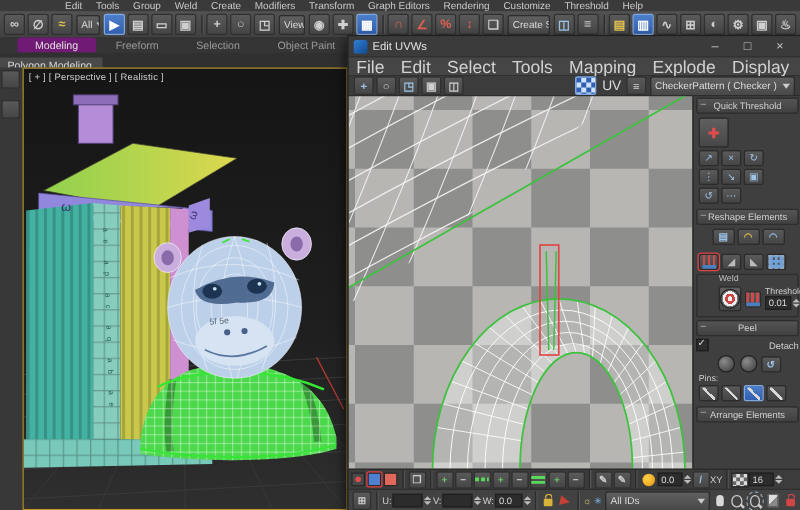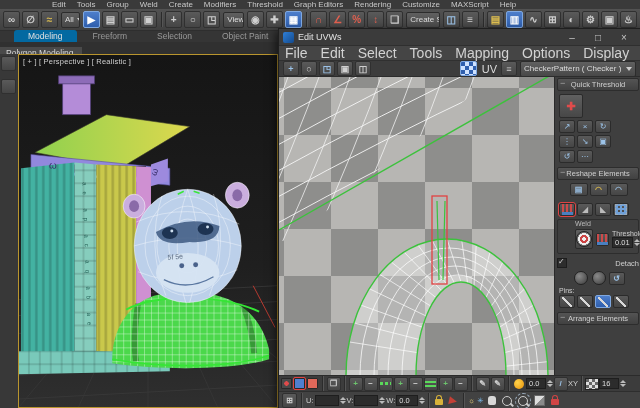--- a/index.html
+++ b/index.html
@@ -21,21 +21,21 @@
   .ic.active{background:linear-gradient(#4d7ecb,#2f5fae);border-color:#7fa8e0;color:#fff;}
   .ic .red{color:#e06050;} .ic .yel{color:#e0c050;} .ic .grn{color:#6cc26c;} .ic .blu{color:#9cc3e8;}
   .sep{width:1px;height:15px;background:#2b2b2b;margin:0 3px;box-shadow:1px 0 0 #555;}
   .dd{display:inline-flex;align-items:center;justify-content:space-between;height:14px;background:linear-gradient(#606060,#484848);
       border:1px solid #2c2c2c;border-radius:2px;color:#ddd;font-size:8px;padding:0 3px;margin:0 2px;white-space:nowrap;overflow:hidden;}
   .dd .arr{width:0;height:0;border-left:3px solid transparent;border-right:3px solid transparent;border-top:4px solid #ccc;margin-left:3px;flex:none;}
 
   
   .ribbontabs{position:absolute;left:0;top:31px;width:640px;height:11px;background:#353535;display:flex;align-items:flex-end;padding-left:14px;box-sizing:border-box;}
   .rtab{font-size:8.5px;color:#9a9a9a;padding:1px 14px;margin-right:2px;}
-  .rtab.active{background:#0369a1;color:#e0e0e0;border-radius:3px 3px 0 0;}
+  .rtab.active{background:#701a75;color:#e0e0e0;border-radius:3px 3px 0 0;}
   .pmrow{position:absolute;left:0;top:42px;width:640px;height:12px;background:#303030;}
   .pmtab{display:inline-block;font-size:8.5px;color:#d8d8d8;background:#4a4a4a;border-radius:0 0 3px 0;padding:1px 8px 2px 6px;}
   .gutter{position:absolute;left:0;top:54px;width:18px;height:354px;background:#383838;border-right:1px solid #2a2a2a;}
   .gutter .ic{margin:2px 1px;}
 
   
   .viewport{position:absolute;left:18px;top:54px;width:260px;height:354px;background:#1c1c1c;border:1px solid #b9952e;box-sizing:border-box;}
   .vplabel{position:absolute;left:4px;top:2px;font-size:7.5px;color:#cfcfcf;z-index:3;letter-spacing:.2px;}
   .viewport svg{position:absolute;inset:0;}
 
@@ -124,25 +124,25 @@
 
 <div class="app">
 
   <div class="menubar">
     <span class="mi">Edit</span>
     <span class="mi">Tools</span>
     <span class="mi">Group</span>
     <span class="mi">Weld</span>
     <span class="mi">Create</span>
     <span class="mi">Modifiers</span>
-    <span class="mi">Threshold</span>
+    <span class="mi">Transform</span>
     <span class="mi">Graph Editors</span>
     <span class="mi">Rendering</span>
     <span class="mi">Customize</span>
-    <span class="mi">MAXScript</span>
+    <span class="mi">Threshold</span>
     <span class="mi">Help</span>
   </div>
 
   <div class="toolbar">
     <span class="ic">
         <b>∞</b>
       </span>
     <span class="ic">
         <b>∅</b>
       </span>
@@ -363,21 +363,21 @@
       <span class="wb">–</span>
       <span class="wb">□</span>
       <span class="wb">×</span>
     </div>
     <div class="uvmenu">
       <span class="uvmi">File</span>
       <span class="uvmi">Edit</span>
       <span class="uvmi">Select</span>
       <span class="uvmi">Tools</span>
       <span class="uvmi">Mapping</span>
-      <span class="uvmi">Options</span>
+      <span class="uvmi">Explode</span>
       <span class="uvmi">Display</span>
       <span class="uvmi">View</span>
     </div>
     <div class="uvtoolbar">
       <span class="ic">
           <b class="blu">+</b>
         </span>
       <span class="ic">
           <b>○</b>
         </span>
@@ -536,20 +536,24 @@
                     <i class="up"></i>
                     <i class="dn"></i>
                   </span>
               </span>
             </span>
           </div>
         </div>
       </div>
 
       <div class="sec">
+        <div class="sechdr">
+            <span class="collapse"></span>
+            <span>Peel</span>
+          </div>
         <div style="display:flex;align-items:center;justify-content:space-between;padding-top:2px">
           <span class="cb checked"></span>
           <span class="plabel">Detach</span>
         </div>
         <div class="secbody" style="justify-content:center">
           <span class="knob"></span>
           <span class="knob"></span>
           <span class="chip">
               <b>↺</b>
             </span>
@@ -662,20 +666,24 @@
       <span class="spin">
           <i class="up"></i>
           <i class="dn"></i>
         </span>
       <span class="sep"></span>
       <span class="lockic"></span>
       <span class="horn"></span>
       <span class="sep"></span>
       <span class="plabel" style="color:#e8d27a">☼</span>
       <span class="plabel" style="color:#7ab8e8">✳</span>
+      <span class="dd" style="width:92px">
+          <span>All IDs</span>
+          <span class="arr"></span>
+        </span>
       <span class="handic"></span>
       <span class="mag"></span>
       <span class="mag region"></span>
       <span class="cubeic"></span>
       <span class="lockic red"></span>
     </div>
   </div>
 </div>
 
 </body></html>

